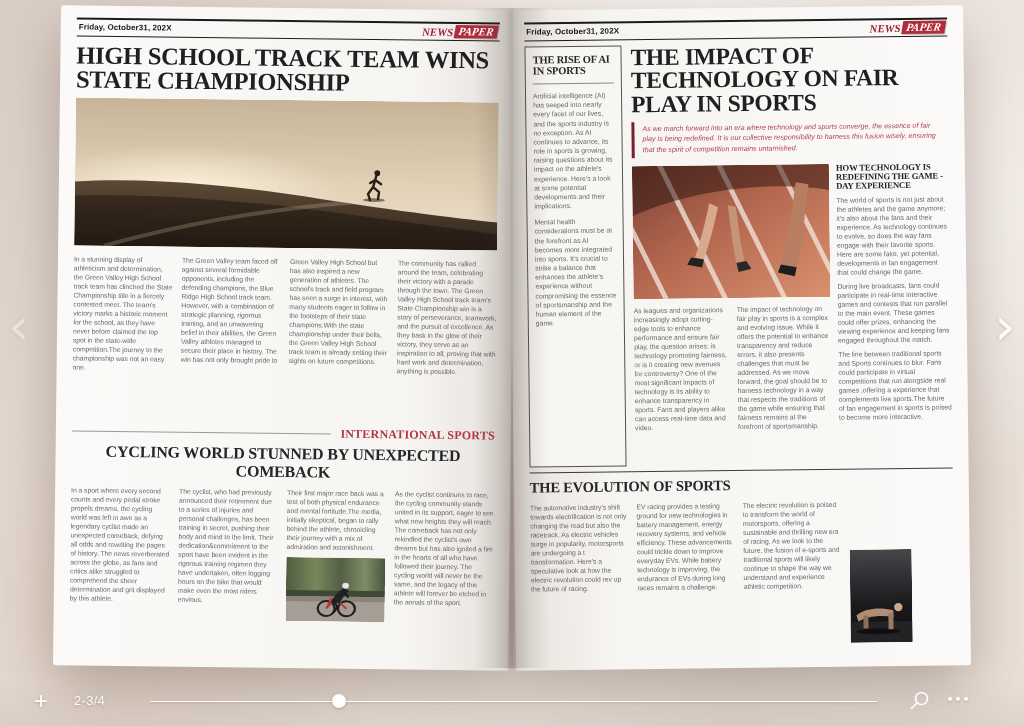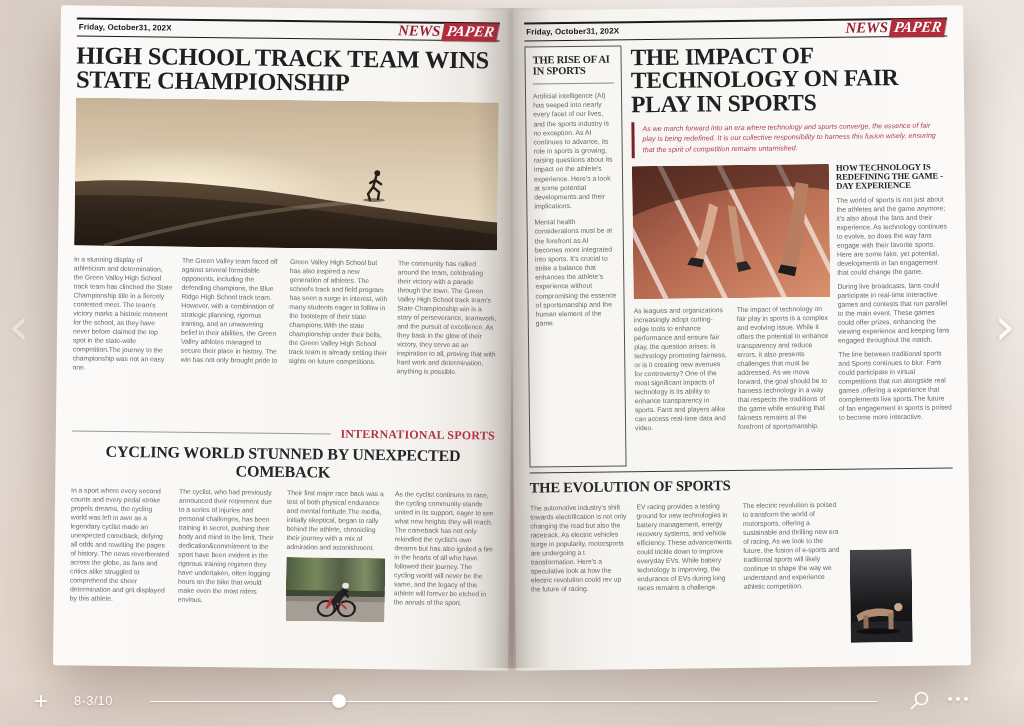--- a/index.html
+++ b/index.html
@@ -28,21 +28,21 @@
     transform:translateX(-50%); pointer-events:none;
     background:linear-gradient(to right, rgba(60,45,35,0) 0%, rgba(60,45,35,.20) 47%, rgba(60,45,35,.26) 50%, rgba(60,45,35,.18) 53%, rgba(60,45,35,0) 100%); }
   .page-inner { padding:12px 16px 10px; height:100%; }
 
   
   .masthead { display:flex; justify-content:space-between; align-items:center;
     border-top:2.5px solid #1b1b1d; border-bottom:1.5px solid #1b1b1d;
     padding:2px 2px 3px; height:19px; }
   .date { font-size:8px; font-weight:bold; color:#17171a; letter-spacing:.1px; }
   .brand { font-family:"Liberation Serif", serif; font-style:italic; font-weight:bold;
-    font-size:15px; display:flex; align-items:center; }
+    font-size:11px; display:flex; align-items:center; }
   .brand-news { color:#9c1e33; text-shadow:0 0 1px rgba(255,255,255,.7); padding-right:2px; }
   .brand-paper { background:#b12d3c; color:#fff; padding:0 4px 1px; transform:skewX(-10deg);
     box-shadow:1px 1px 0 rgba(0,0,0,.25); }
 
   
   .h-big { font-family:"Liberation Serif", serif; font-weight:bold; color:#202024;
     font-size:24.5px; line-height:.99; letter-spacing:-.3px; margin:7px 0 5px; }
   .h-mid { font-family:"Liberation Serif", serif; font-weight:bold; color:#26262a;
     font-size:16px; text-align:center; margin:4px 0 7px; letter-spacing:-.2px; }
   .h-evo { font-family:"Liberation Serif", serif; font-weight:bold; color:#26262a;
@@ -311,21 +311,21 @@
   </div>
 
   <div class="spine-shadow"></div>
 </div>
 
 <div class="nav-chevron nav-prev">‹</div>
 <div class="nav-chevron nav-next">›</div>
 
 <div class="toolbar">
   <button class="tb-plus">+</button>
-  <span class="tb-pages">8-3/10</span>
+  <span class="tb-pages">2-3/4</span>
   <div class="tb-slider">
     <div class="tb-track"></div>
     <div class="tb-thumb"></div>
   </div>
   <div class="tb-zoom">
     <svg viewBox="0 0 24 24" width="24" height="24" aria-hidden="true">
       <circle cx="13.5" cy="9.5" r="6" fill="none" stroke="#fff" stroke-width="1.7"></circle>
       <line x1="9.2" y1="13.8" x2="3.5" y2="19.5" stroke="#fff" stroke-width="1.7" stroke-linecap="round"></line>
     </svg>
   </div>

